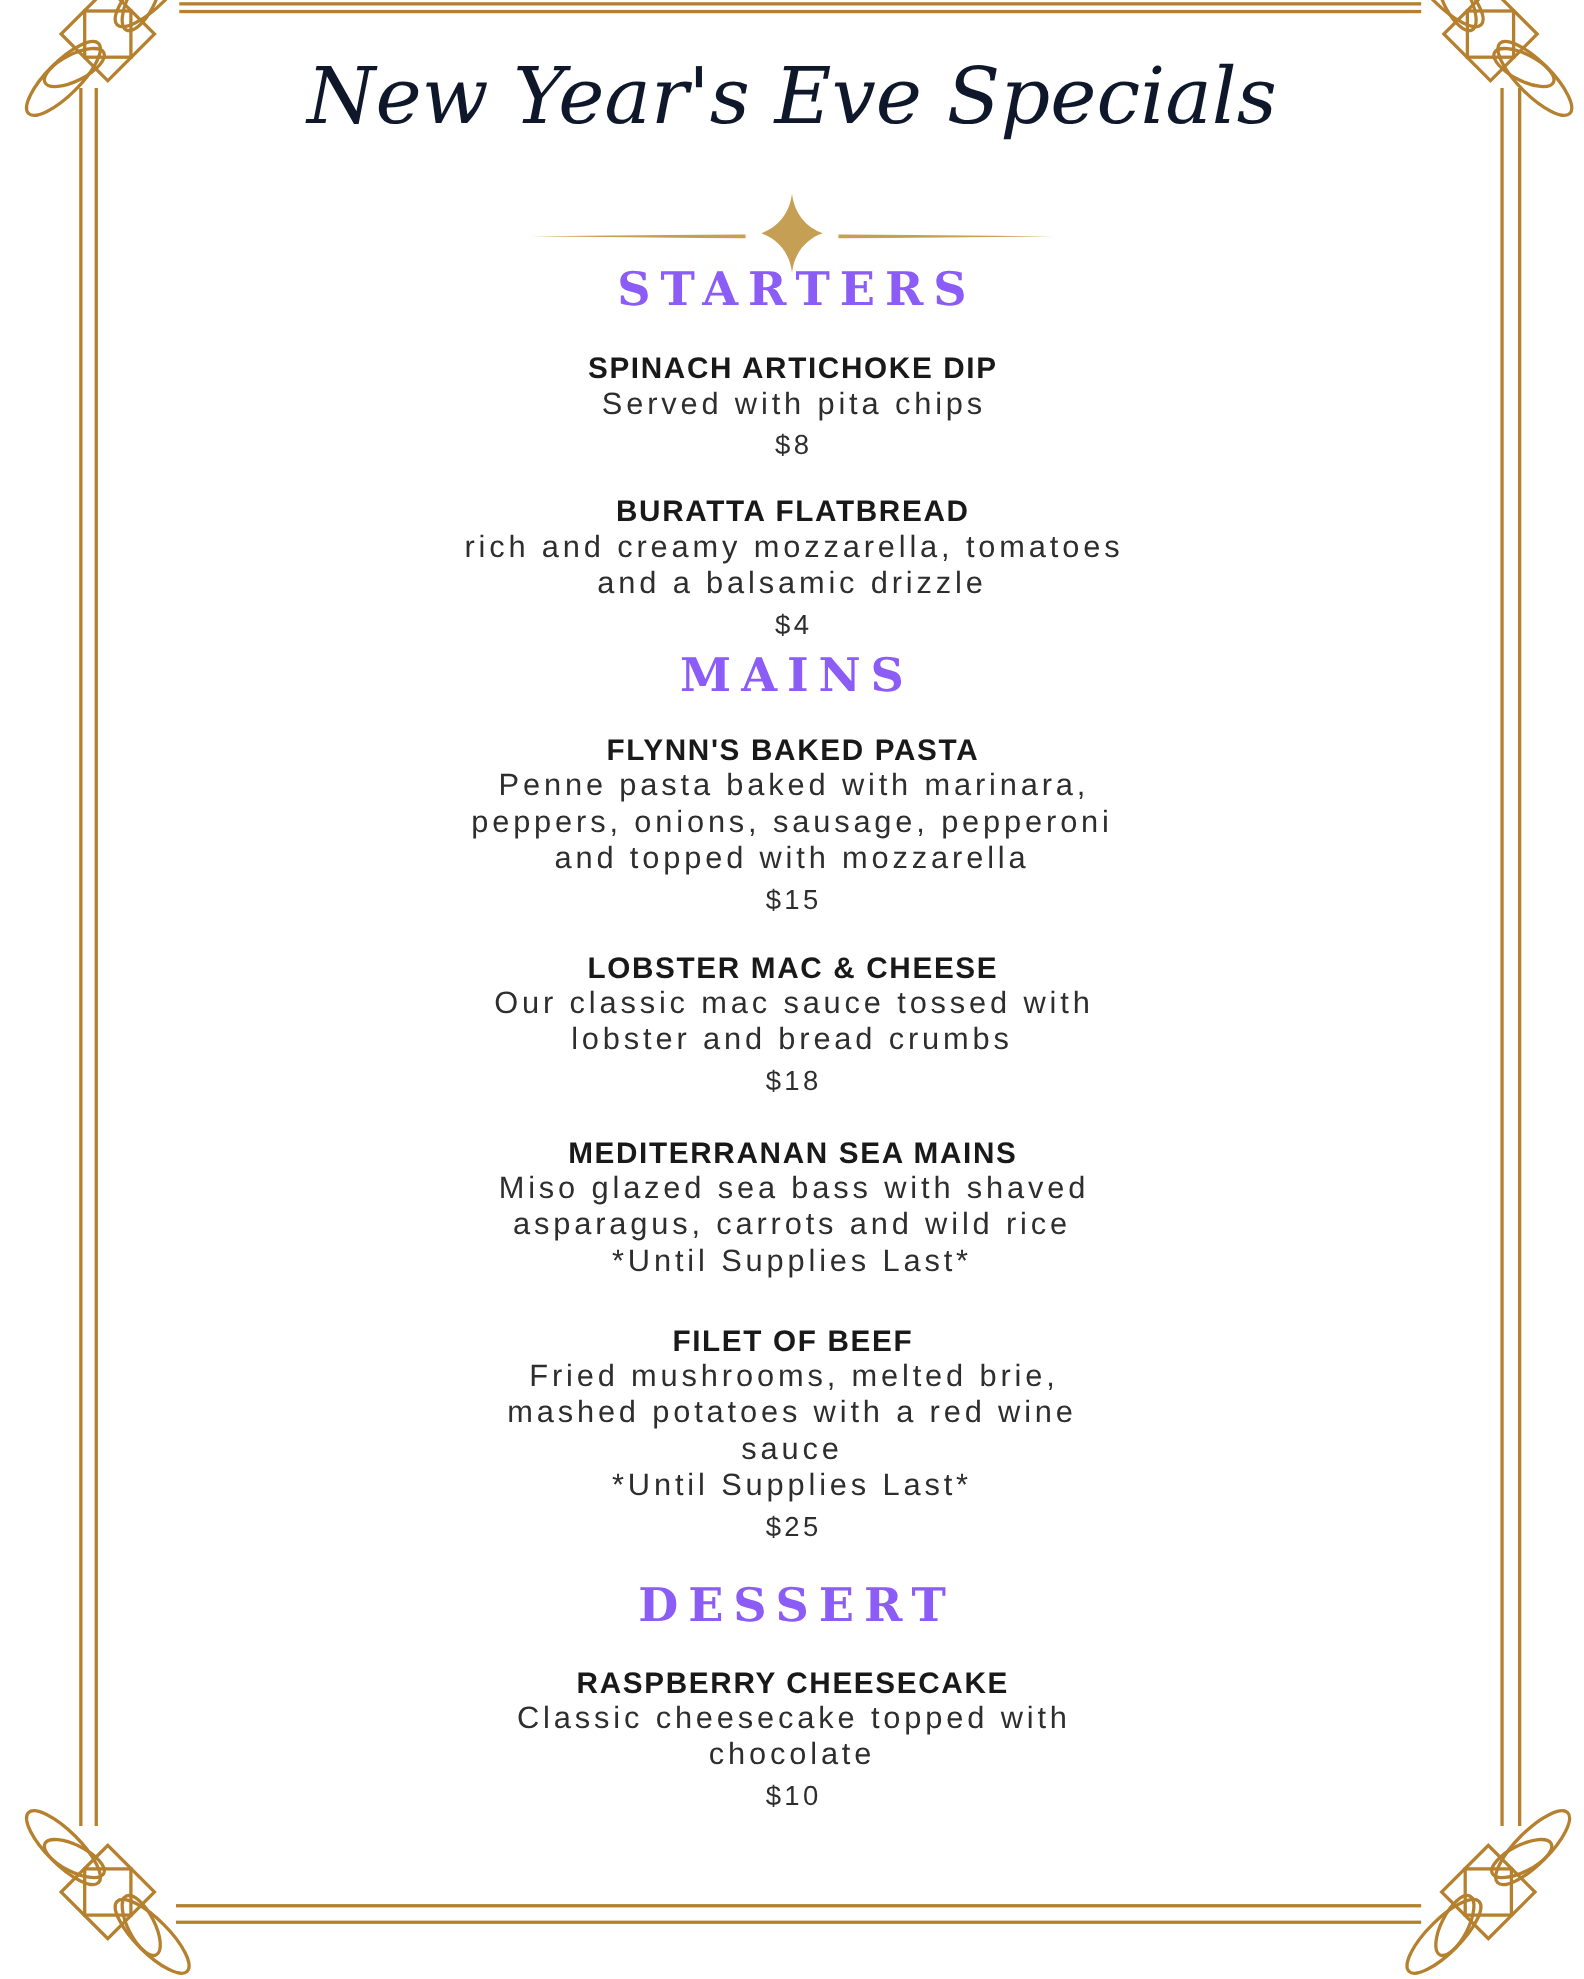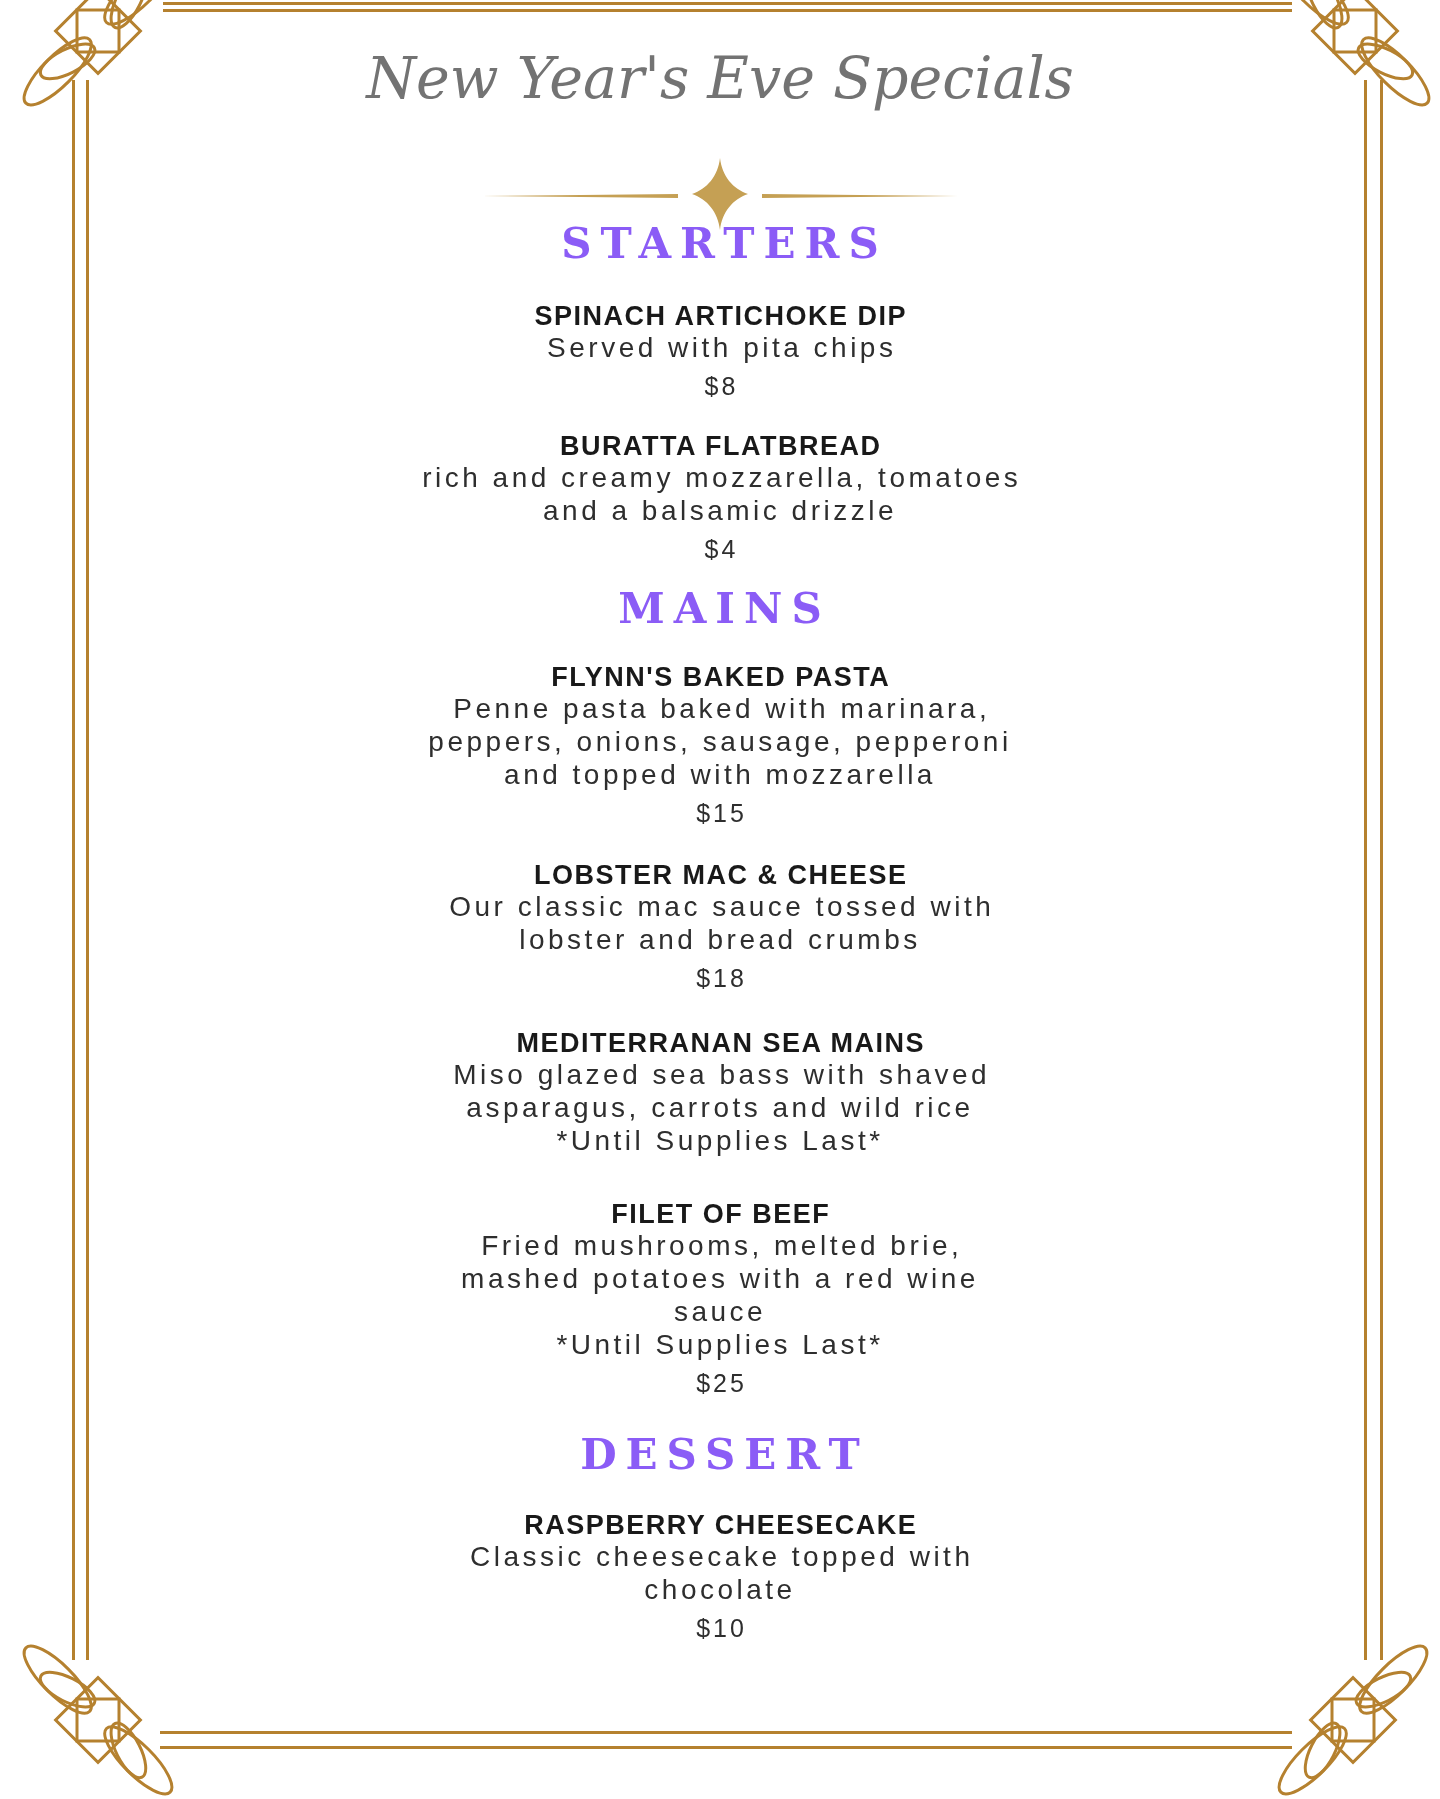--- a/index.html
+++ b/index.html
@@ -33,23 +33,23 @@
 
   
   .content { position:absolute; inset:0; text-align:center; }
 
   .title {
     margin:0;
     padding-top:40px;
     font-family:"DejaVu Serif", serif;
     font-style:italic;
     font-weight:400;
-    font-size:57px;
+    font-size:71px;
     line-height:1.35;
-    color:#737373;
+    color:#0f172a;
   }
 
   .divider {
     position:relative;
     width:540px;
     height:74px;
     margin:42px auto 0;
     display:flex;
     align-items:center;
     justify-content:center;
@@ -190,21 +190,21 @@
 
       <div class="item" style="margin-top:30px">
         <h3 class="item-name">BURATTA FLATBREAD</h3>
         <p class="item-desc">rich and creamy mozzarella, tomatoes
 and a balsamic drizzle</p>
         <p class="item-price">$4</p>
       </div>
     </section>
 
     <section>
-      <h2 class="section-heading" style="margin-top:20px">MAINS</h2>
+      <h2 class="section-heading" style="margin-top:6px">MAINS</h2>
 
       <div class="item" style="margin-top:28px">
         <h3 class="item-name">FLYNN'S BAKED PASTA</h3>
         <p class="item-desc">Penne pasta baked with marinara,
 peppers, onions, sausage, pepperoni
 and topped with mozzarella</p>
         <p class="item-price">$15</p>
       </div>
 
       <div class="item" style="margin-top:32px">

